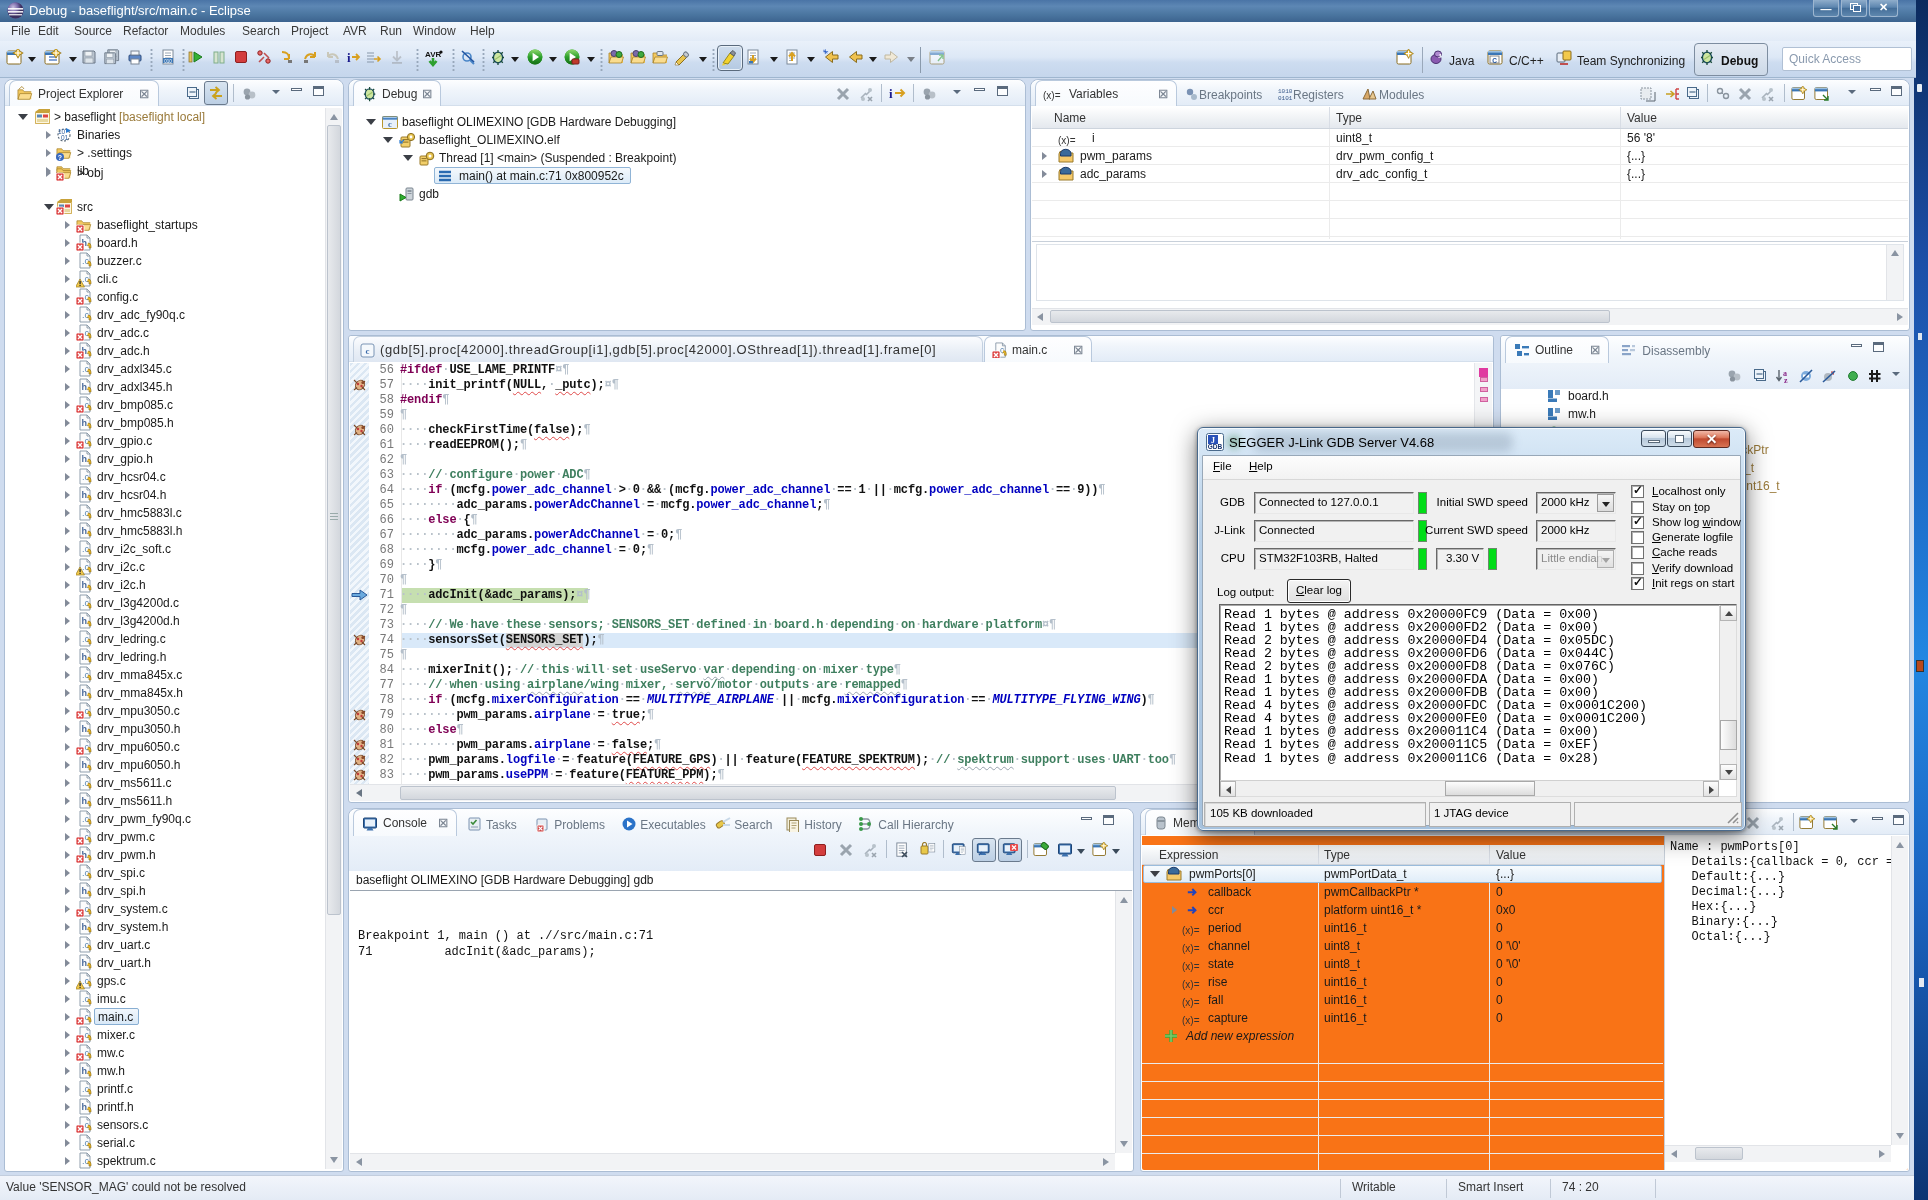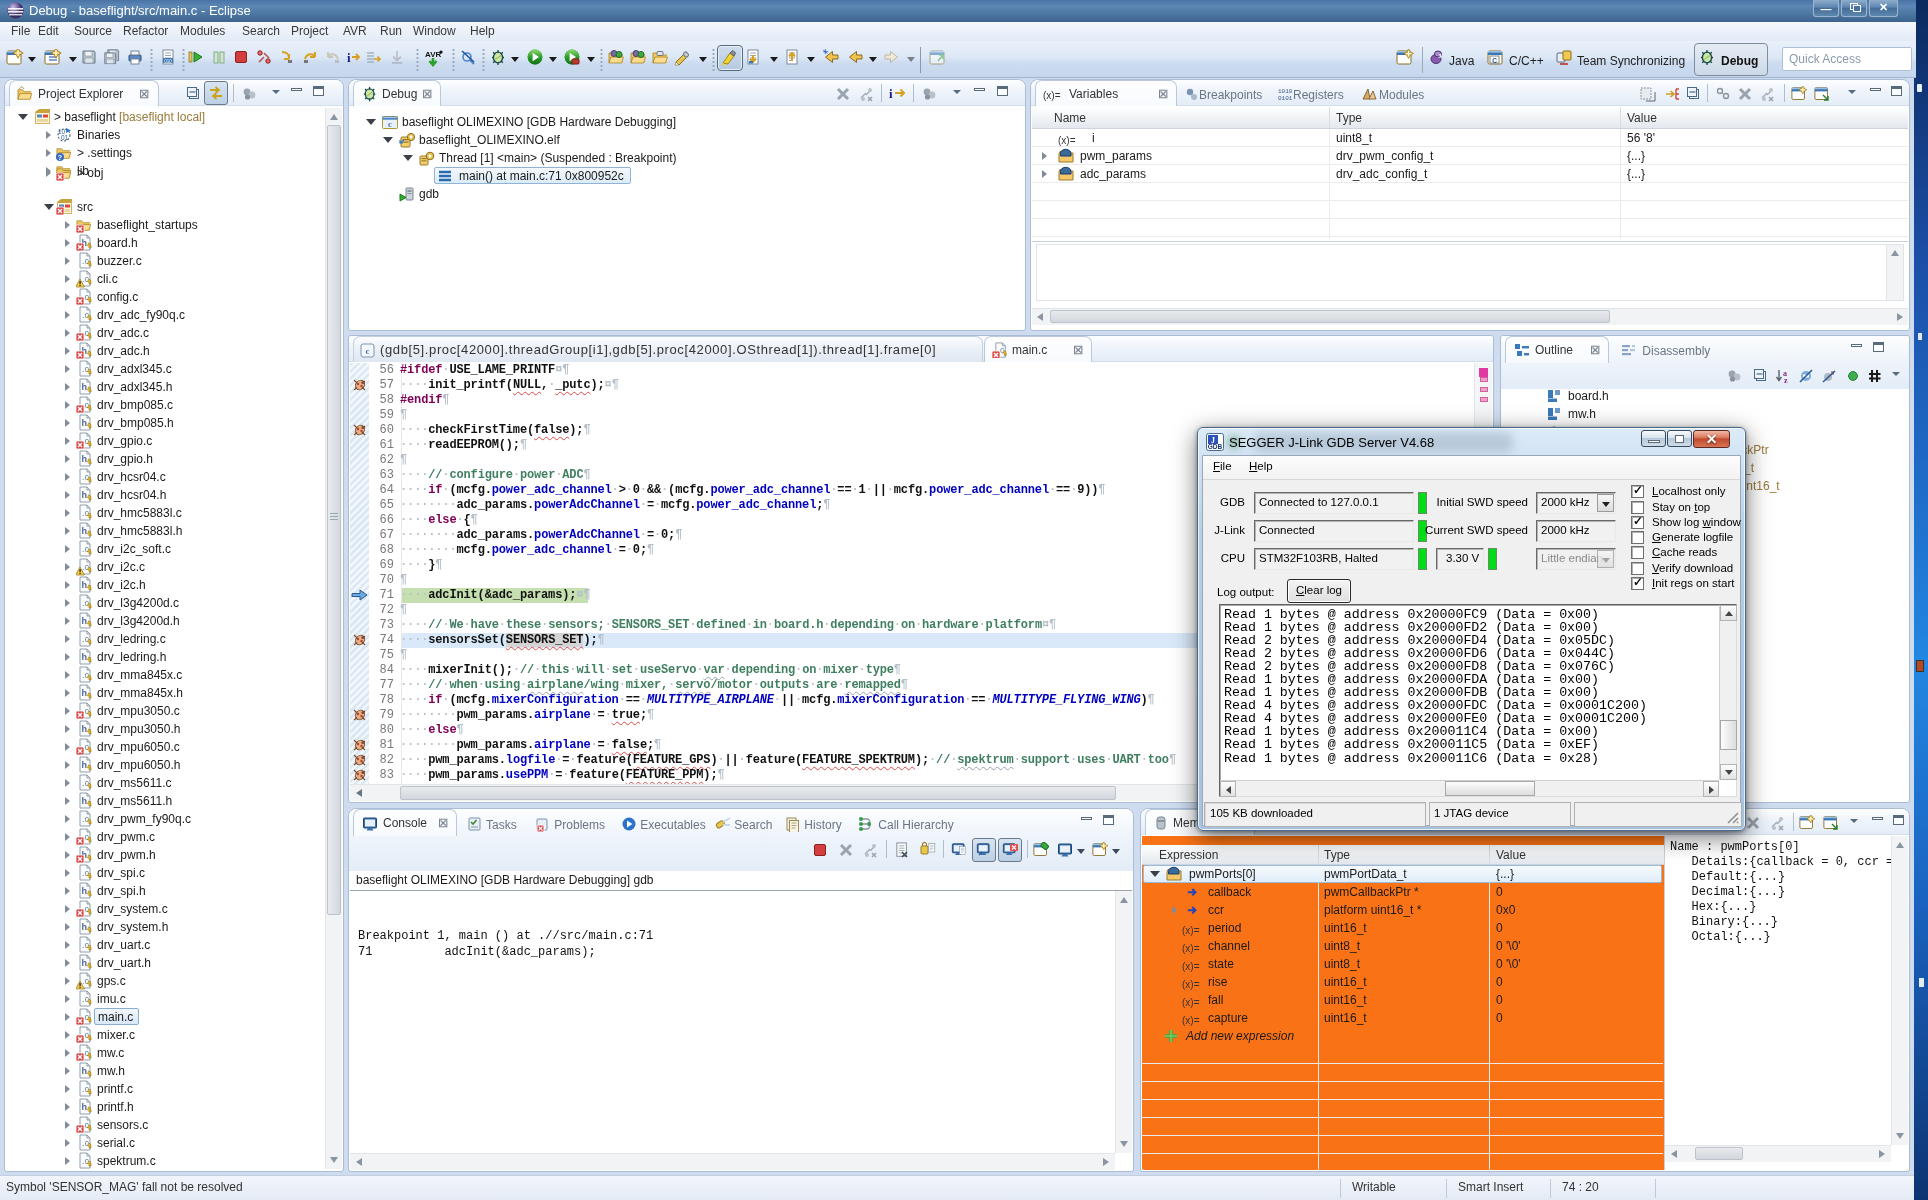--- a/index.html
+++ b/index.html
@@ -1604,21 +1604,21 @@
    <div class="sbh" style="left:0;right:17px;bottom:8px">
             <div class="sbarr" style="left:6px;top:4px;border-top:4.5px solid transparent;border-bottom:4.5px solid transparent;border-right:6px solid #8a94a2"></div>
             <div class="sbarr" style="right:6px;top:4px;border-top:4.5px solid transparent;border-bottom:4.5px solid transparent;border-left:6px solid #8a94a2"></div>
             <div class="sbthumbh" style="left:30px;top:1px;height:13px;width:48px"></div>
           </div>
   </div>
  </div>
 </div>
 
 <div class="abs" style="left:0;top:1175px;width:1914px;height:25px;background:linear-gradient(#f2f5fb,#e4ebf5);border-top:1px solid #c3cede;font-size:12px;color:#333">
- <span class="abs" style="left:6px;top:4px">Symbol 'SENSOR_MAG' fall not be resolved</span>
+ <span class="abs" style="left:6px;top:4px">Value 'SENSOR_MAG' could not be resolved</span>
  <div class="abs" style="left:1340px;top:3px;width:1px;height:19px;background:#c0c9d6"></div>
  <span class="abs" style="left:1352px;top:4px">Writable</span>
  <div class="abs" style="left:1446px;top:3px;width:1px;height:19px;background:#c0c9d6"></div>
  <span class="abs" style="left:1458px;top:4px">Smart Insert</span>
  <div class="abs" style="left:1550px;top:3px;width:1px;height:19px;background:#c0c9d6"></div>
  <span class="abs" style="left:1562px;top:4px">74 : 20</span>
  <div class="abs" style="left:1655px;top:3px;width:1px;height:19px;background:#c0c9d6"></div>
 </div>
 
 <style>

